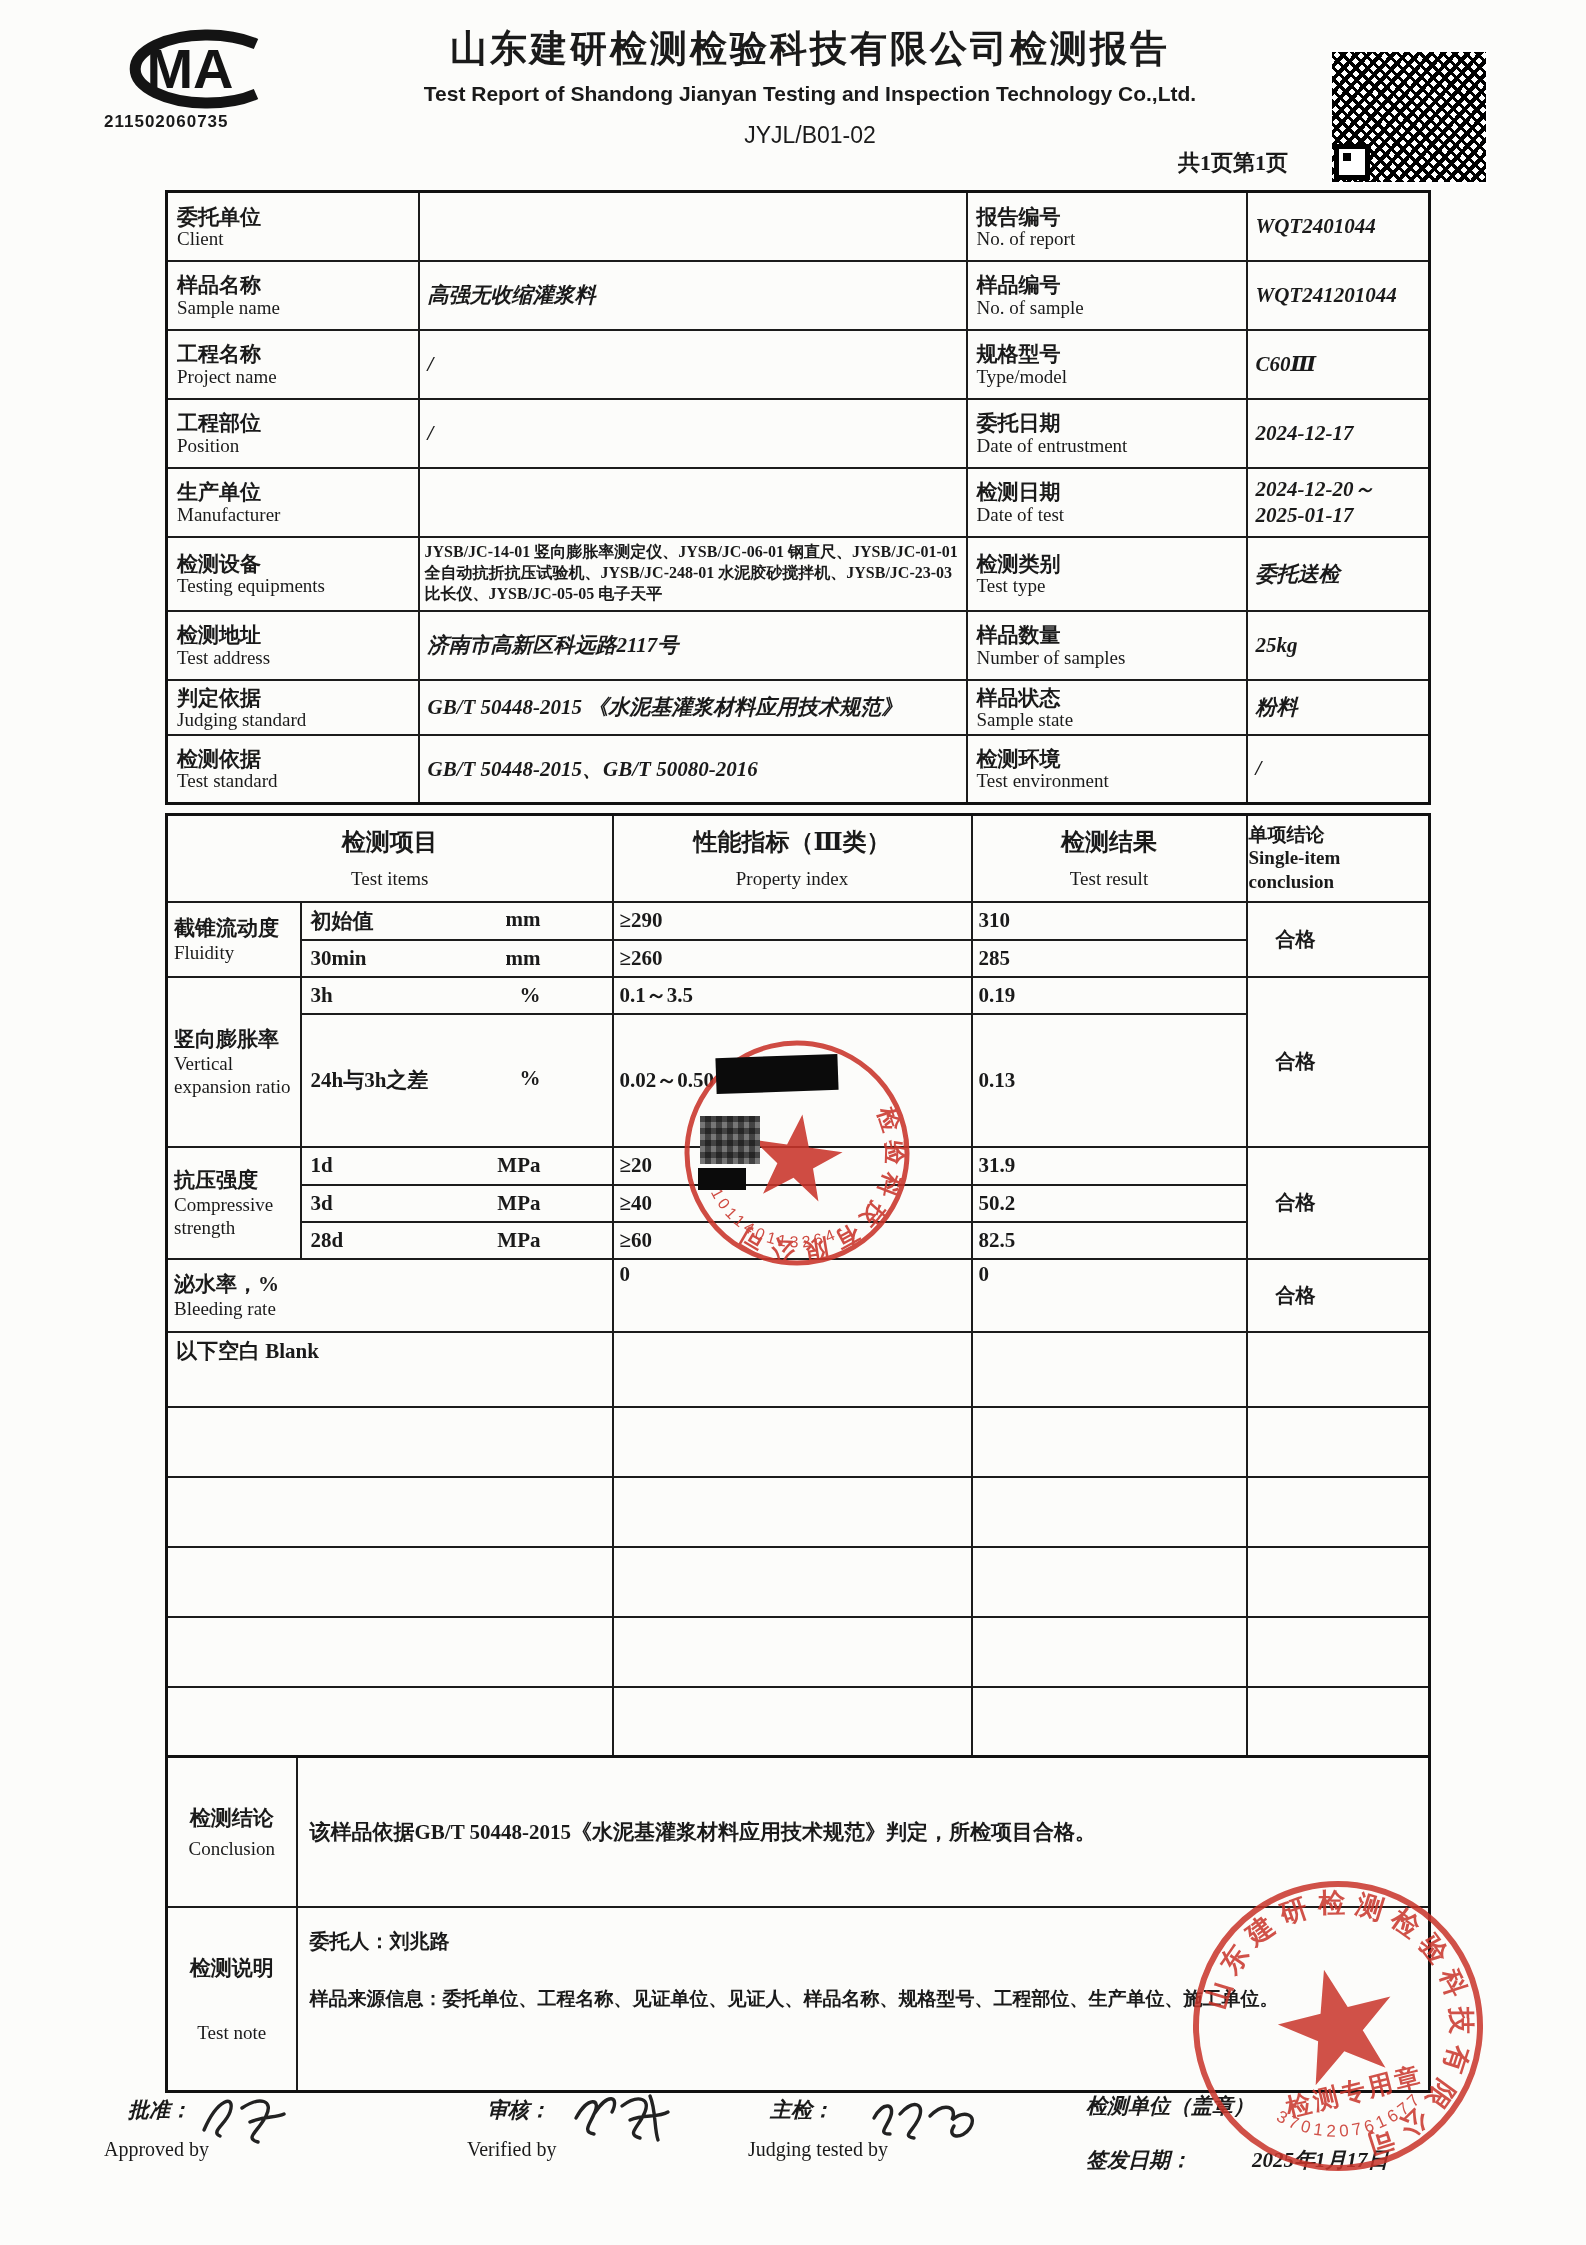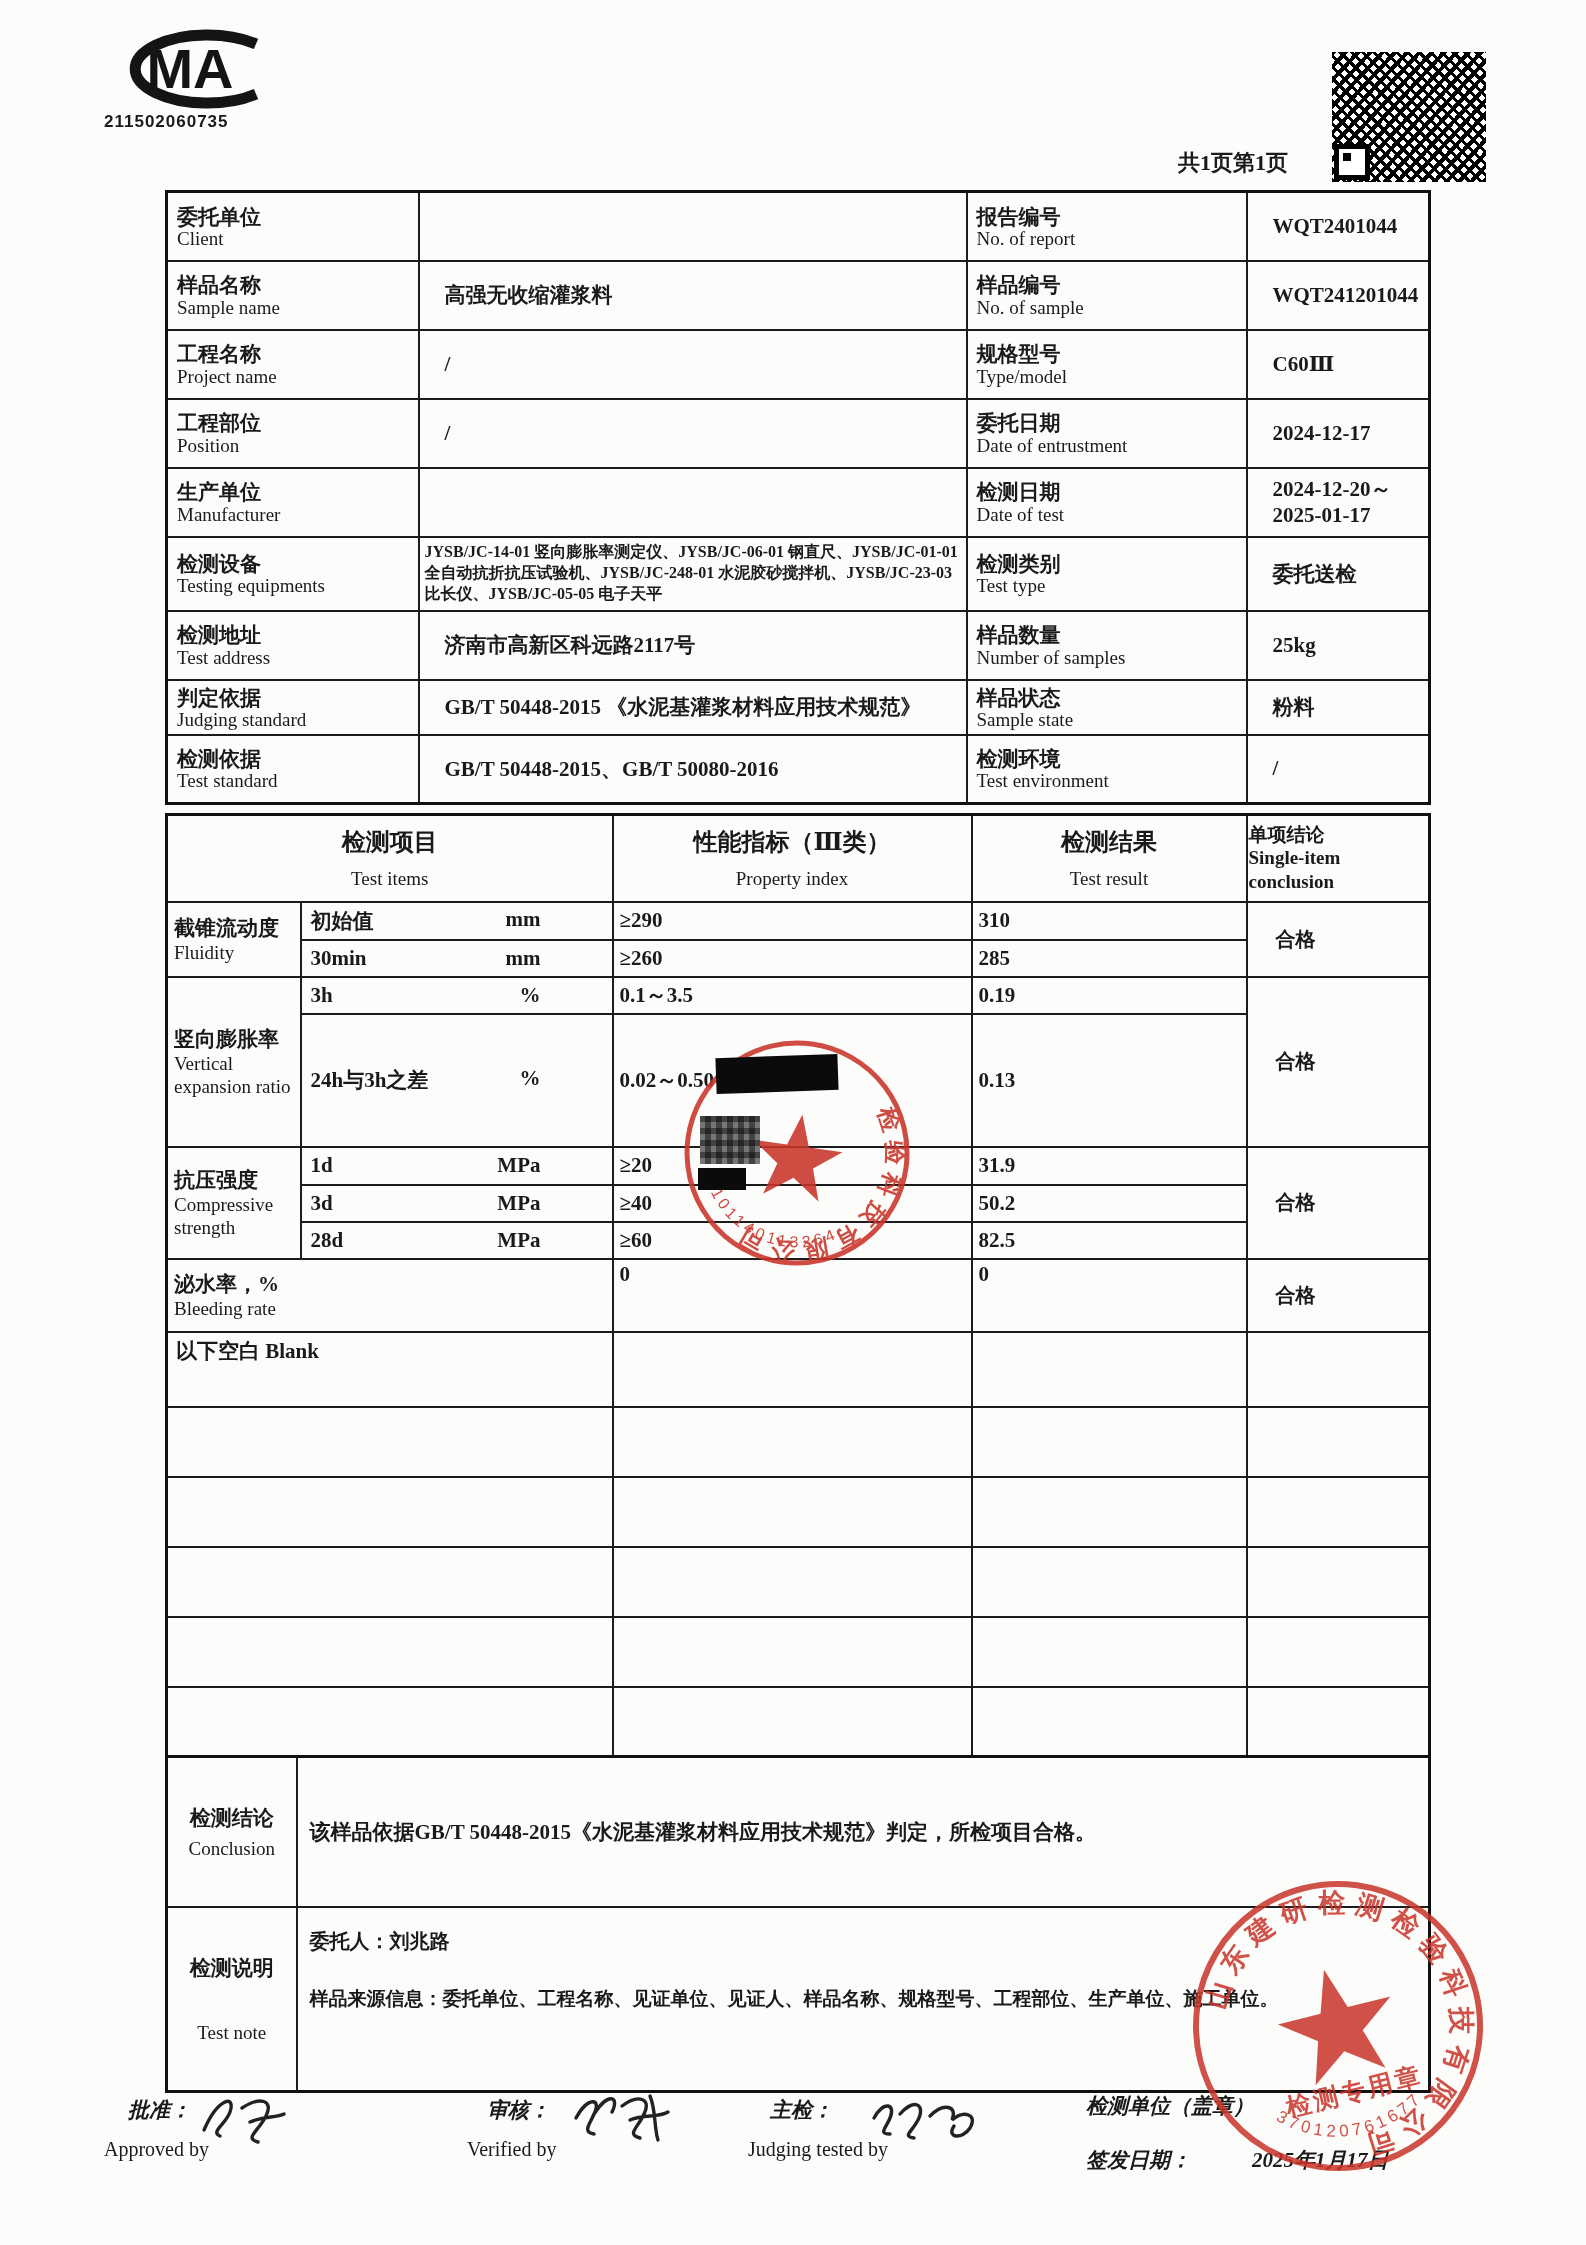--- a/index.html
+++ b/index.html
@@ -28,21 +28,21 @@
   table{border-collapse:collapse;table-layout:fixed;}
   td,th{border:2px solid #1c1c1c;overflow:hidden;vertical-align:middle;font-weight:600;}
   .info-table{position:absolute;left:165px;top:190px;width:1263px;border:3px solid #111;}
   .res-table {position:absolute;left:165px;top:813px;width:1263px;border:3px solid #111;}
   .cn-table  {position:absolute;left:165px;top:1755px;width:1263px;border:3px solid #111;}
 
   .lblcell{padding:5px 4px 3px 9px;}
   .lblcell .zh{font-size:21px;line-height:1.15;}
   .lblcell .en{font-size:19px;font-weight:500;line-height:1.1;margin-top:auto;}
   .lblflex{display:flex;flex-direction:column;justify-content:space-between;height:100%;}
-  .valcell{padding:3px 25px;font-size:21px;}
+  .valcell{padding:3px 8px;font-size:21px;font-style:italic;}
   .val2{line-height:1.25;}
   .smalltxt{font-size:16px;line-height:1.3;font-weight:700;padding:2px 5px;}
 
   .res-table th{font-weight:600;}
   .hdr .zh{font-size:24px;} .hdr .en{font-size:19px;font-weight:500;margin-top:10px;}
   .hdr-concl{font-size:19px;text-align:left;line-height:1.25;}
   .subflex{display:flex;justify-content:space-between;padding:0 70px 0 8px;font-size:21px;}
   .idx,.res{font-size:21px;padding:2px 6px;text-align:left;}
   .ok{font-size:20px;padding-left:28px;text-align:left;}
   .gcell{padding:4px 2px 4px 6px;}
@@ -77,20 +77,25 @@
 <body>
 
 <div class="page">
 
   <svg class="cma" viewBox="0 0 170 86">
     <path d="M 152 18 A 72 34 0 1 0 152 68" fill="none" stroke="#141414" stroke-width="11"></path>
     <text x="86" y="62" text-anchor="middle" font-size="56" font-weight="900" font-family="Liberation Sans, DejaVu Sans, sans-serif" fill="#141414">MA</text>
   </svg>
   <div class="cma-num">211502060735</div>
 
+  <div class="title-wrap">
+    <div class="title-zh">山东建研检测检验科技有限公司检测报告</div>
+    <div class="title-en">Test Report of Shandong Jianyan Testing and Inspection Technology Co.,Ltd.</div>
+    <div class="form-code">JYJL/B01-02</div>
+  </div>
   <div class="page-info">共1页第1页</div>
   <div class="qr">
       <div class="qr-marker"></div>
     </div>
 
   <table class="info-table">
     <colgroup>
         <col style="width:252px">
         <col style="width:548px">
         <col style="width:280px">

